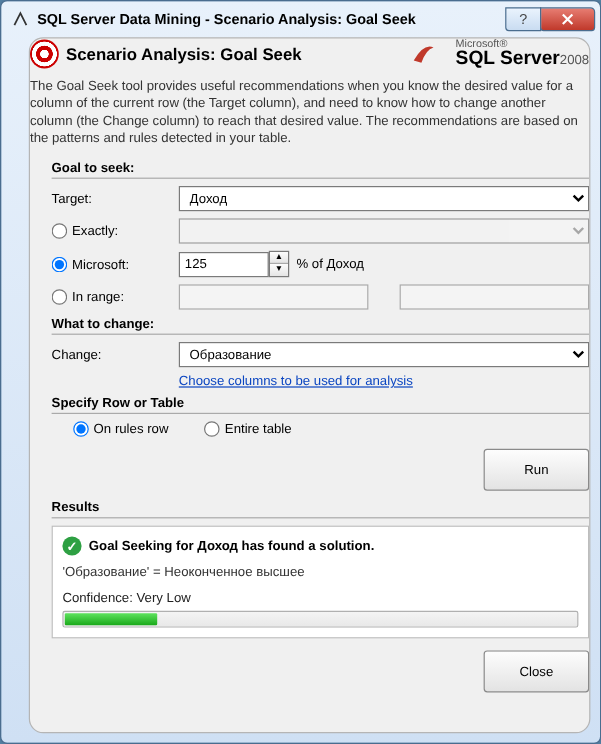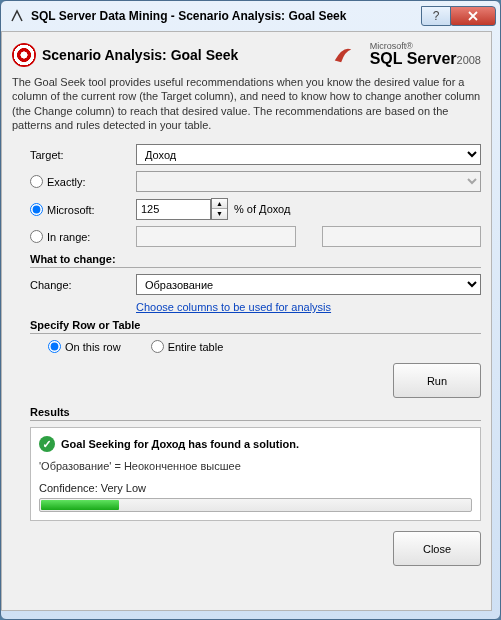--- a/index.html
+++ b/index.html
@@ -8,21 +8,21 @@
 .window { width: 501px; height: 620px; background: linear-gradient(#e8f1fb,#cfe0f4); border: 1px solid #4a6d8f; border-radius: 6px; box-shadow: 0 0 8px rgba(0,0,0,.3); display: flex; flex-direction: column; }
 
 .titlebar { height: 30px; display: flex; align-items: center; padding: 0 4px 0 8px; }
 .titlebar .app-icon { width: 16px; height: 16px; margin-right: 6px; display: flex; align-items: center; justify-content: center; }
 .titlebar .title { font-size: 12px; color: #000; flex: 1; font-weight: bold; }
 .titlebar .win-btns { display: flex; gap: 0; }
 .win-btn { width: 30px; height: 20px; border: 1px solid #4a6d8f; background: linear-gradient(#eaf3fd,#c9dcf1); border-radius: 0 0 3px 3px; display: flex; align-items: center; justify-content: center; font-size: 12px; color: #444; cursor: pointer; margin-left: -1px;}
 .win-btn.close { background: linear-gradient(#e77d72,#c0392b); color: #fff; width: 46px; border-radius: 0 4px 3px 3px;}
 .win-btn.help { border-radius: 0 0 0 3px;}
 
-.content { flex: 1; margin: 0 8px 8px 0; background: #f0f0f0; border: 1px solid #b5b5b5; border-radius: 0; padding: 10px; display: flex; flex-direction: column; font-size: 11px; color: #000; overflow: hidden;}
+.content { flex: 1; margin: 0 8px 8px 23px; background: #f0f0f0; border: 1px solid #b5b5b5; border-radius: 12px; display: flex; flex-direction: column; font-size: 11px; color: #000; overflow: hidden;}
 
 .header-row { display: flex; align-items: center; margin-bottom: 8px;}
 .target-icon { width: 24px; height: 24px; margin-right: 6px; border-radius: 50%; background: radial-gradient(circle, #fff 20%, #cc0000 22% 40%, #fff 42% 60%, #cc0000 62% 100%);}
 .header-title { font-size: 14px; font-weight: bold; flex: 1; }
 .logo { display: flex; align-items: center; gap: 16px;}
 .logo-swoosh { width: 22px; height: 22px; }
 .logo-text { line-height: 1; font-size: 9px; color: #555;}
 .logo-text .big { font-size: 16px; font-weight: bold; color: #000000;}
 
 .desc { font-size: 11px; color: #333; line-height: 1.3; margin-bottom: 12px;}
@@ -97,20 +97,21 @@
         <div class="logo-text">
           <span>Microsoft®</span><br>
           <span class="big"><span>SQL Server</span></span><span style="font-size:11px;">2008</span>
         </div>
       </div>
     </div>
 
     <div class="desc">The Goal Seek tool provides useful recommendations when you know the desired value for a column of the current row (the Target column), and need to know how to change another column (the Change column) to reach that desired value. The recommendations are based on the patterns and rules detected in your table.</div>
 
     <div class="indent">
+    <div class="section-label">Goal to seek:</div>
 
     <div class="row">
       <div class="lbl">
             <span>Target:</span>
           </div>
       <div class="ctrl">
         <select>
           <option>Доход</option>
         </select>
       </div>
@@ -171,21 +172,21 @@
       <div class="lbl"></div>
       <div class="ctrl">
         <a class="link">Choose columns to be used for analysis</a>
       </div>
     </div>
 
     <div class="section-label">Specify Row or Table</div>
     <div class="scope-row">
       <label class="radio-lbl">
         <input type="radio" name="scope" checked="" style="">
-        <span>On this row</span>
+        <span>On rules row</span>
       </label>
       <label class="radio-lbl">
         <input type="radio" name="scope" style="">
         <span>Entire table</span>
       </label>
     </div>
     </div>
 
     <div class="run-row">
       <button class="btn">Run</button>

